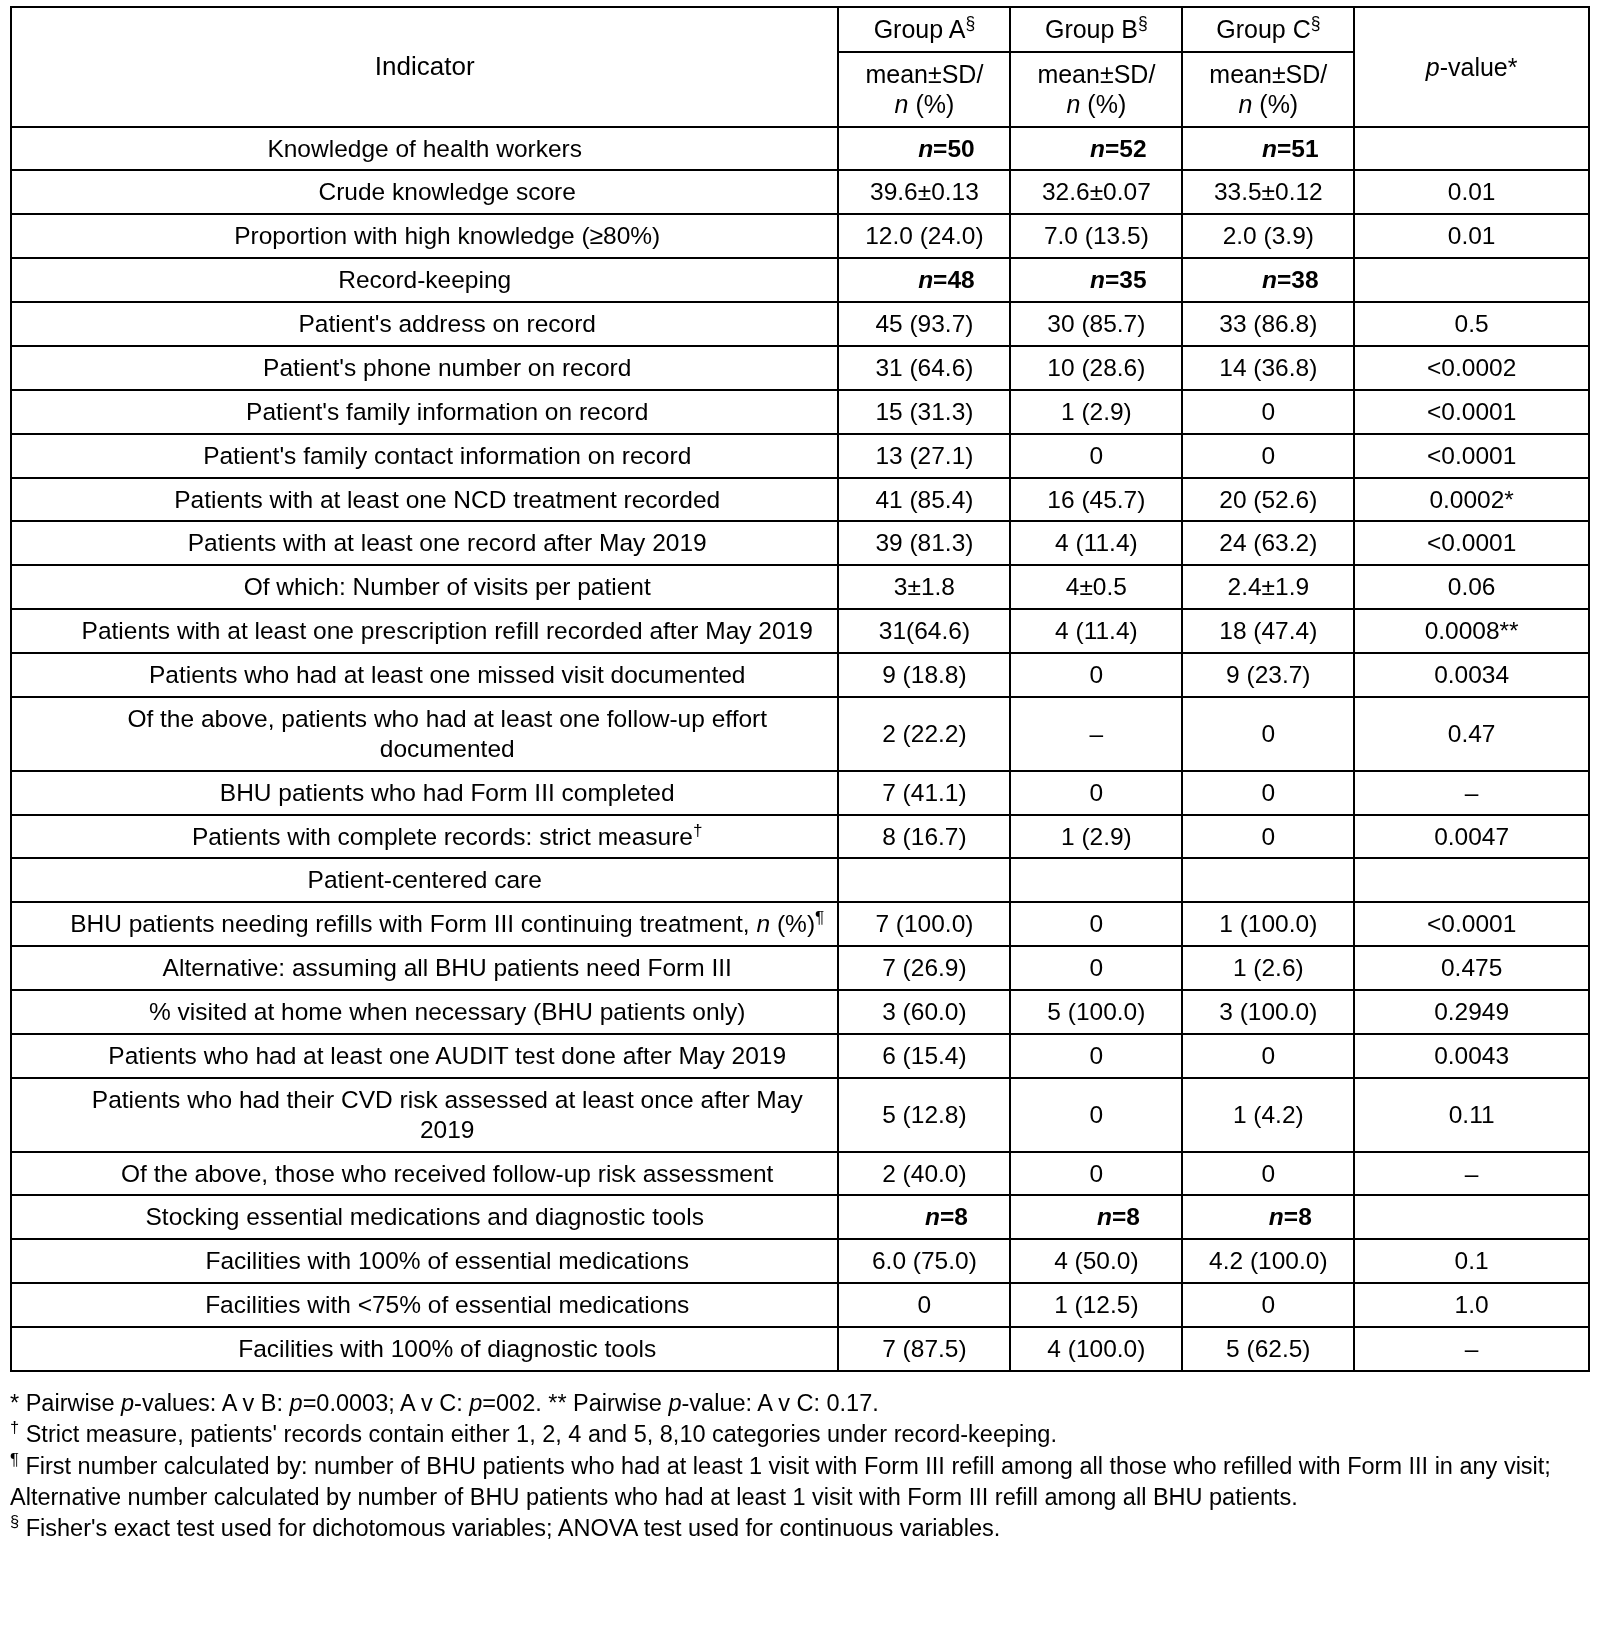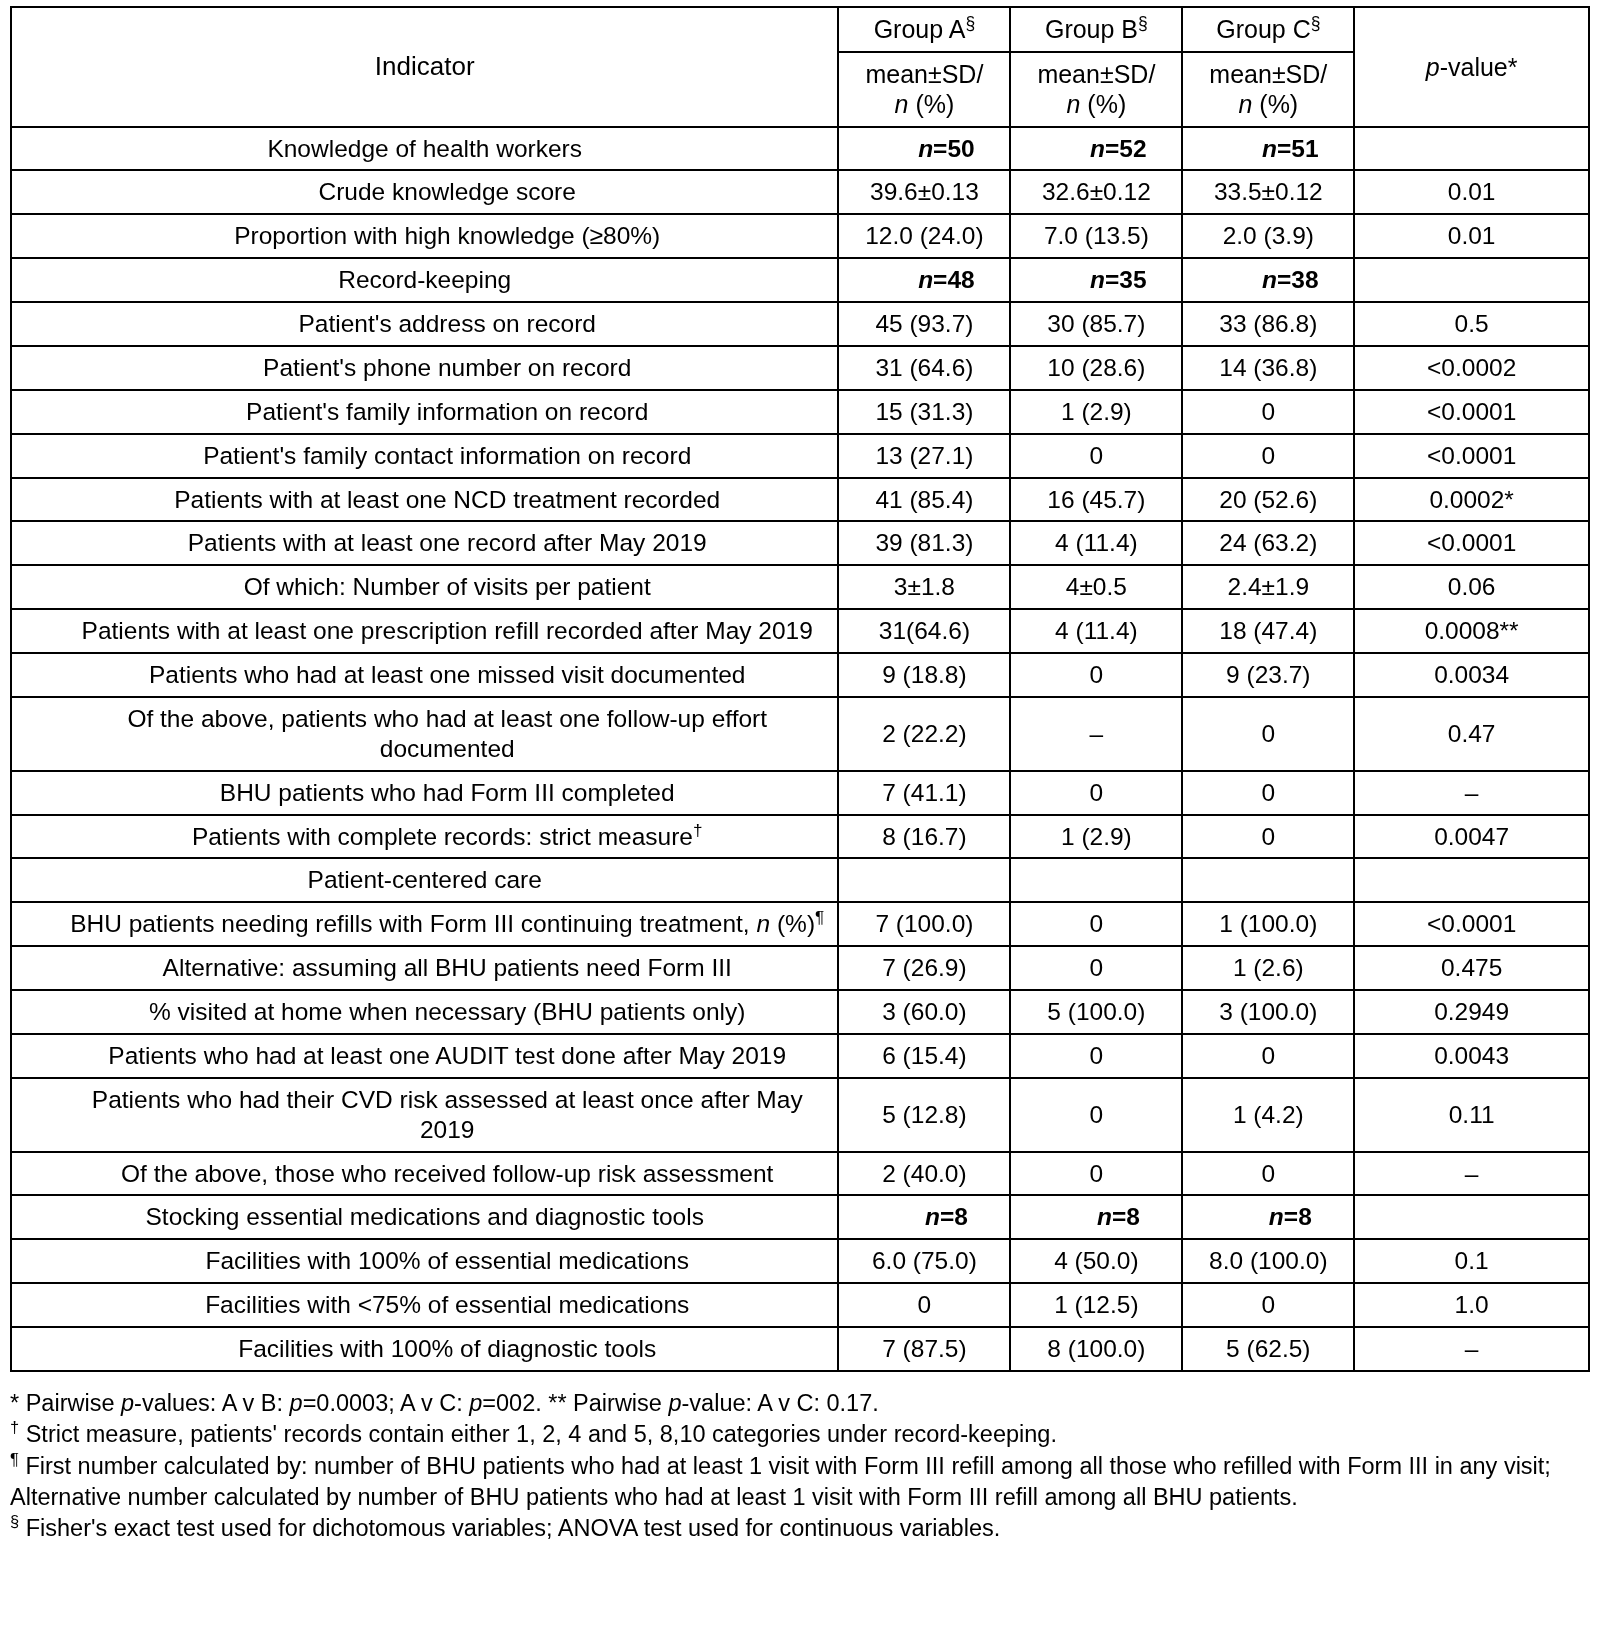--- a/index.html
+++ b/index.html
@@ -133,21 +133,21 @@
         <tr>
           <td class="lbl"><span>Knowledge of health workers</span></td>
           <td class="val"><span class="nb"><i>n</i>=50</span></td>
           <td class="val"><span class="nb"><i>n</i>=52</span></td>
           <td class="val"><span class="nb"><i>n</i>=51</span></td>
           <td class="val"><span></span></td>
         </tr>
         <tr>
           <td class="lbl sub"><span>Crude knowledge score</span></td>
           <td class="val"><span>39.6±0.13</span></td>
-          <td class="val"><span>32.6±0.12</span></td>
+          <td class="val"><span>32.6±0.07</span></td>
           <td class="val"><span>33.5±0.12</span></td>
           <td class="val"><span>0.01</span></td>
         </tr>
         <tr>
           <td class="lbl sub"><span>Proportion with high knowledge (≥80%)</span></td>
           <td class="val"><span>12.0 (24.0)</span></td>
           <td class="val"><span>7.0 (13.5)</span></td>
           <td class="val"><span>2.0 (3.9)</span></td>
           <td class="val"><span>0.01</span></td>
         </tr>
@@ -295,34 +295,34 @@
           <td class="lbl"><span>Stocking essential medications and diagnostic tools</span></td>
           <td class="val"><span class="nb"><i>n</i>=8</span></td>
           <td class="val"><span class="nb"><i>n</i>=8</span></td>
           <td class="val"><span class="nb"><i>n</i>=8</span></td>
           <td class="val"><span></span></td>
         </tr>
         <tr>
           <td class="lbl sub"><span>Facilities with 100% of essential medications</span></td>
           <td class="val"><span>6.0 (75.0)</span></td>
           <td class="val"><span>4 (50.0)</span></td>
-          <td class="val"><span>8.0 (100.0)</span></td>
+          <td class="val"><span>4.2 (100.0)</span></td>
           <td class="val"><span>0.1</span></td>
         </tr>
         <tr>
           <td class="lbl sub"><span>Facilities with &lt;75% of essential medications</span></td>
           <td class="val"><span>0</span></td>
           <td class="val"><span>1 (12.5)</span></td>
           <td class="val"><span>0</span></td>
           <td class="val"><span>1.0</span></td>
         </tr>
         <tr>
           <td class="lbl sub"><span>Facilities with 100% of diagnostic tools</span></td>
           <td class="val"><span>7 (87.5)</span></td>
-          <td class="val"><span>8 (100.0)</span></td>
+          <td class="val"><span>4 (100.0)</span></td>
           <td class="val"><span>5 (62.5)</span></td>
           <td class="val"><span>–</span></td>
         </tr>
       </tbody>
   </table>
 
   <div class="notes" id="notes">
       <p><span>*</span> <span>Pairwise <i>p</i>-values: A v B: <i>p</i>=0.0003; A v C: <i>p</i>=002. ** Pairwise <i>p</i>-value: A v C: 0.17.</span></p>
       <p><sup>†</sup> <span>Strict measure, patients' records contain either 1, 2, 4 and 5, 8,10 categories under record-keeping.</span></p>
       <p><sup>¶</sup> <span>First number calculated by: number of BHU patients who had at least 1 visit with Form III refill among all those who refilled with Form III in any visit; Alternative number calculated by number of BHU patients who had at least 1 visit with Form III refill among all BHU patients.</span></p>

